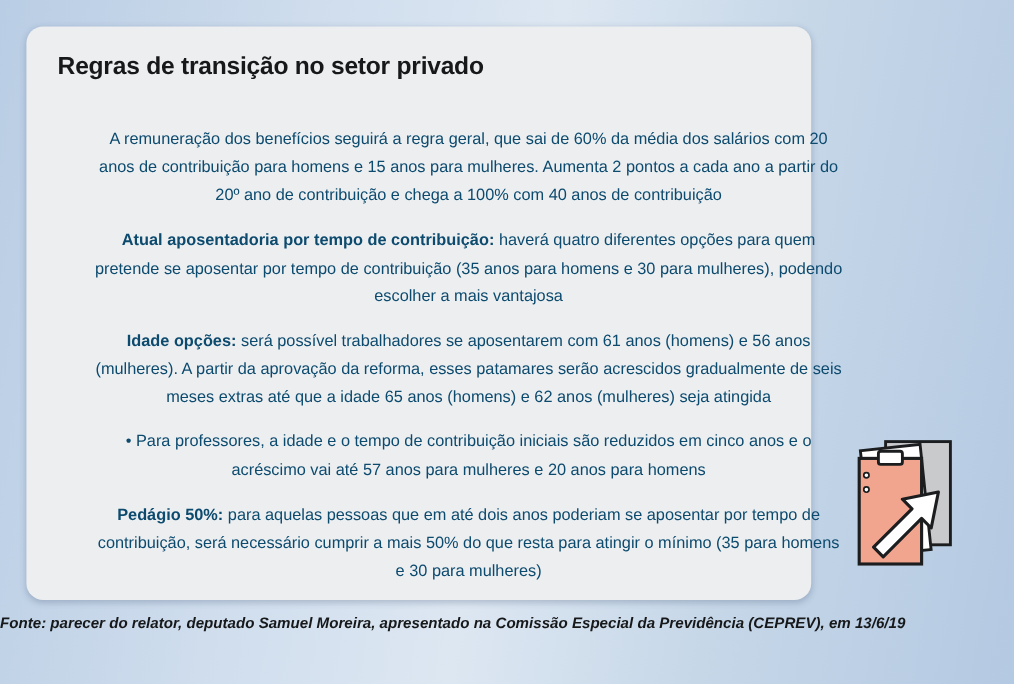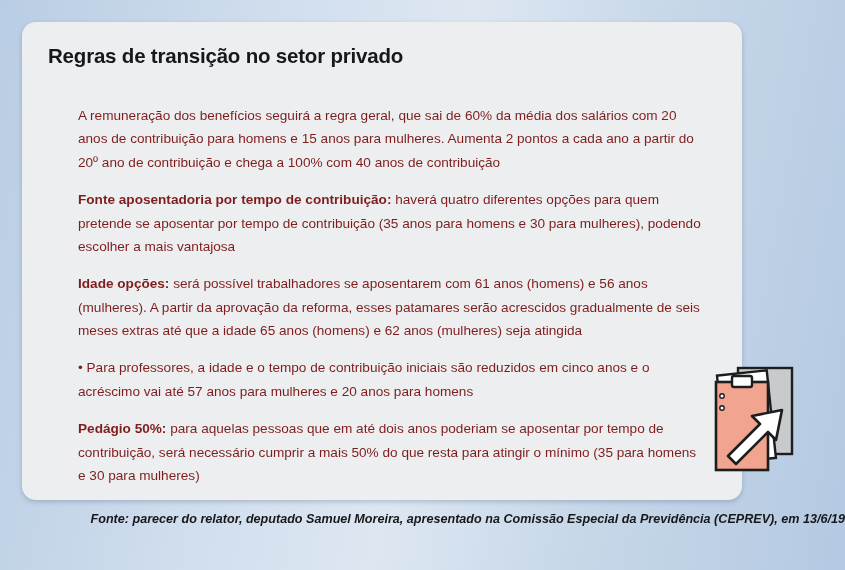--- a/index.html
+++ b/index.html
@@ -17,59 +17,60 @@
     position: relative;
     width: 845px;
     height: 570px;
     
     background: linear-gradient(100deg, #b9cde4 0%, #cfdded 28%, #dde7f2 50%, #c6d7e8 72%, #b4c9e2 100%);
   }
   #card {
     position: absolute;
     left: 22px;
     top: 22px;
-    width: 720px;
+    width: 654px;
     height: 478px;
     background: #eceef0;
     border-radius: 14px;
     box-shadow: 0 2px 5px rgba(60, 80, 110, 0.28);
+    text-align: center;
   }
   #title {
     position: absolute;
     left: 26px;
     top: 22px;
     font-size: 20.5px;
     font-weight: bold;
     color: #16181a;
     letter-spacing: -0.2px;
   }
   #body-block {
     position: absolute;
     left: 56px;
     top: 82px;
     width: 625px;
   }
   .para {
     font-size: 13.6px;
     line-height: 1.72;
-    color: #7f1d1d;
+    color: #0c4a6e;
     margin: 0 0 14px 0;
   }
   .para:last-child {
     margin-bottom: 12px;
   }
   .para b {
     font-weight: bold;
   }
   #footnote {
     position: absolute;
     left: 0;
     top: 512px;
     width: 845px;
-    text-align: right;
+    text-align: left;
     font-size: 12.6px;
     font-style: italic;
     font-weight: bold;
     color: #16181a;
   }
   
   #illus {
     position: absolute;
     left: 676px;
     top: 330px;
@@ -81,21 +82,21 @@
 <body>
 
 <div id="page">
 
   <div id="card">
 
     <div id="title">Regras de transição no setor privado</div>
 
     <div id="body-block">
       <p class="para"><b></b><span>A remuneração dos benefícios seguirá a regra geral, que sai de 60% da média dos salários com 20 anos de contribuição para homens e 15 anos para mulheres. Aumenta 2 pontos a cada ano a partir do 20º ano de contribuição e chega a 100% com 40 anos de contribuição</span></p>
-      <p class="para"><b>Fonte aposentadoria por tempo de contribuição:</b><span> haverá quatro diferentes opções para quem pretende se aposentar por tempo de contribuição (35 anos para homens e 30 para mulheres), podendo escolher a mais vantajosa</span></p>
+      <p class="para"><b>Atual aposentadoria por tempo de contribuição:</b><span> haverá quatro diferentes opções para quem pretende se aposentar por tempo de contribuição (35 anos para homens e 30 para mulheres), podendo escolher a mais vantajosa</span></p>
       <p class="para"><b>Idade opções:</b><span> será possível trabalhadores se aposentarem com 61 anos (homens) e 56 anos (mulheres). A partir da aprovação da reforma, esses patamares serão acrescidos gradualmente de seis meses extras até que a idade 65 anos (homens) e 62 anos (mulheres) seja atingida</span></p>
       <p class="para"><b></b><span>• Para professores, a idade e o tempo de contribuição iniciais são reduzidos em cinco anos e o acréscimo vai até 57 anos para mulheres e 20 anos para homens</span></p>
       <p class="para"><b>Pedágio 50%:</b><span> para aquelas pessoas que em até dois anos poderiam se aposentar por tempo de contribuição, será necessário cumprir a mais 50% do que resta para atingir o mínimo (35 para homens e 30 para mulheres)</span></p>
     </div>
 
     <div id="illus">
       <svg width="115" height="135" viewBox="0 0 115 135" xmlns="http://www.w3.org/2000/svg">
 
         <rect x="40" y="16" width="54" height="86" fill="#c9cacc" stroke="#1b1d1f" stroke-width="2.4"></rect>
 

